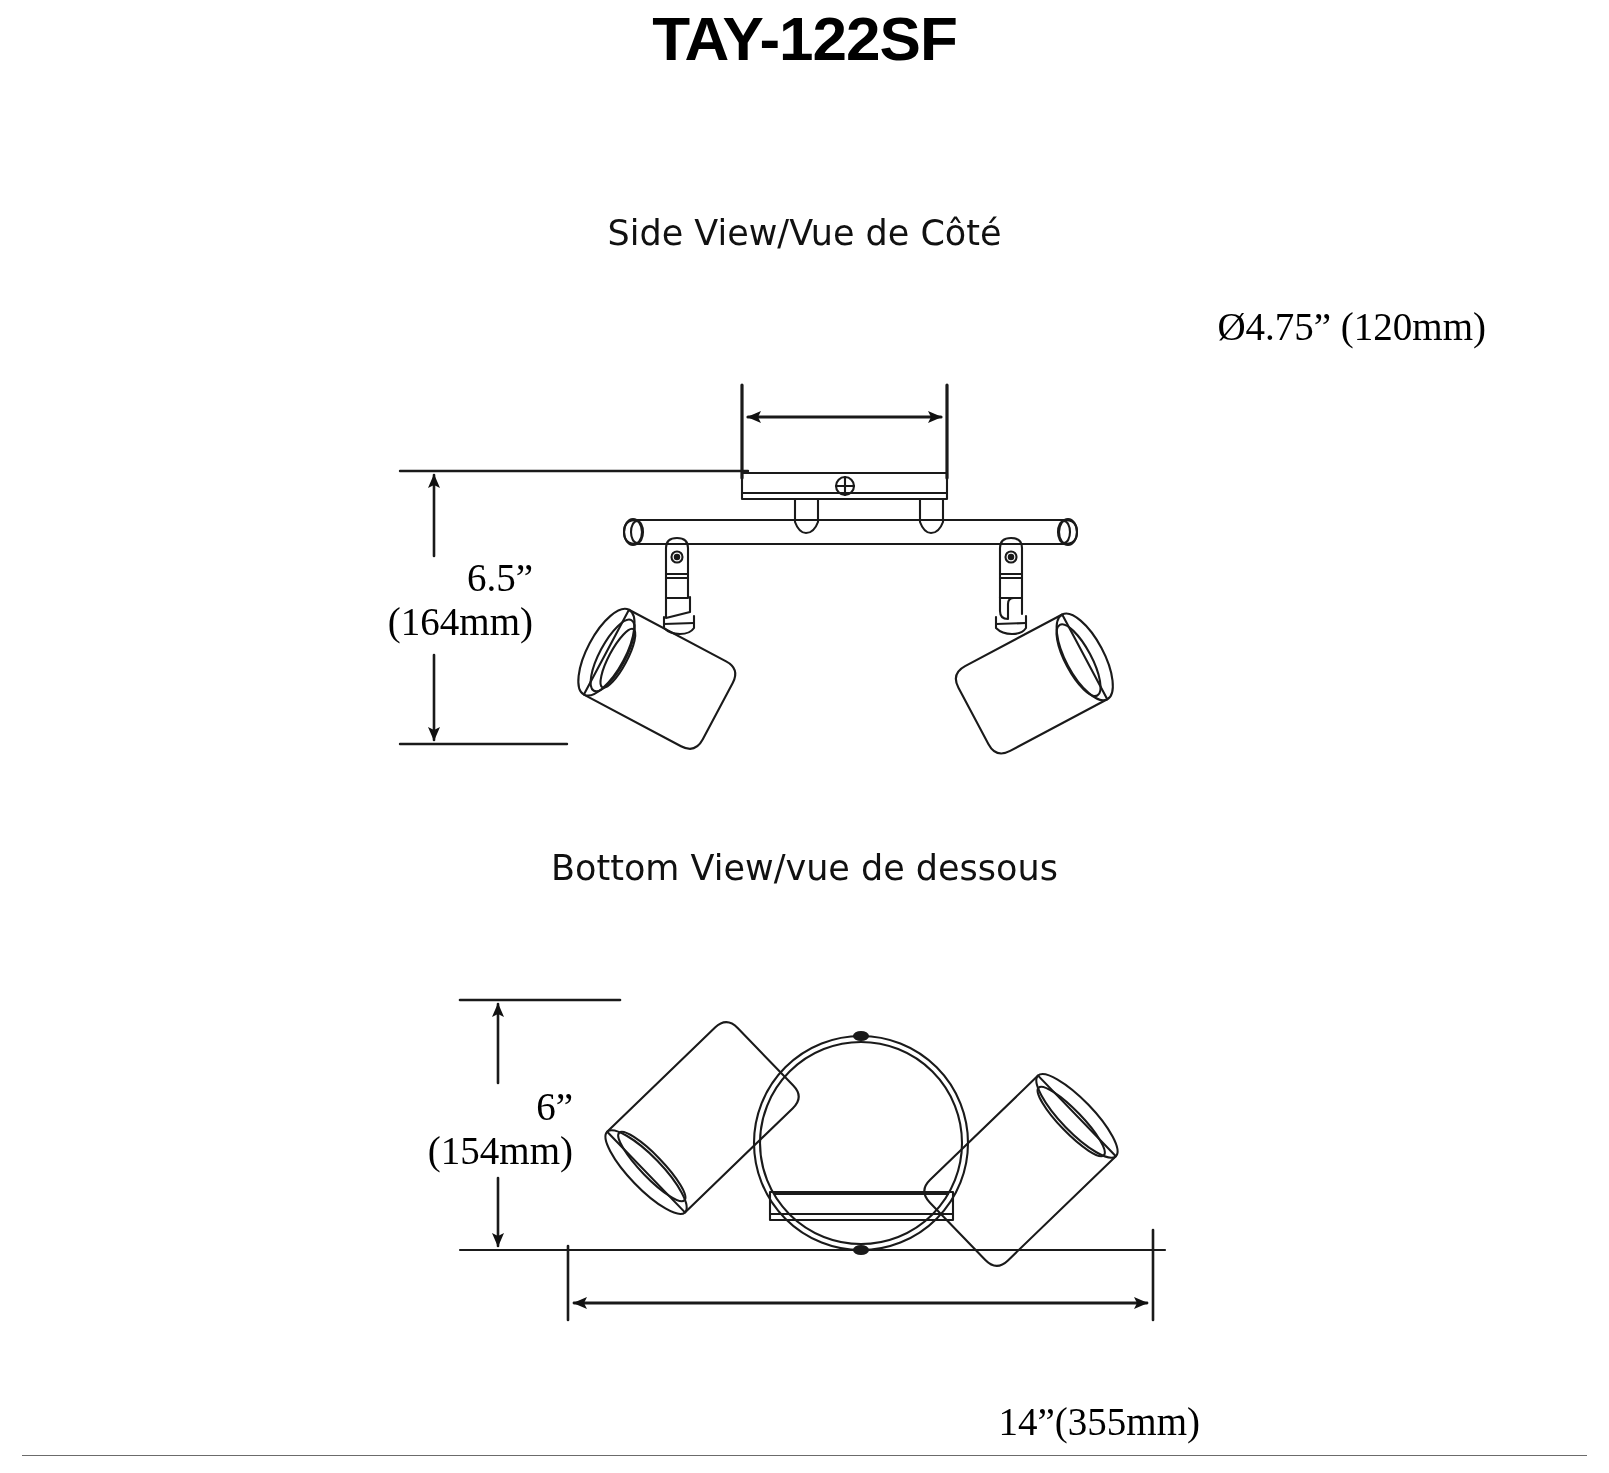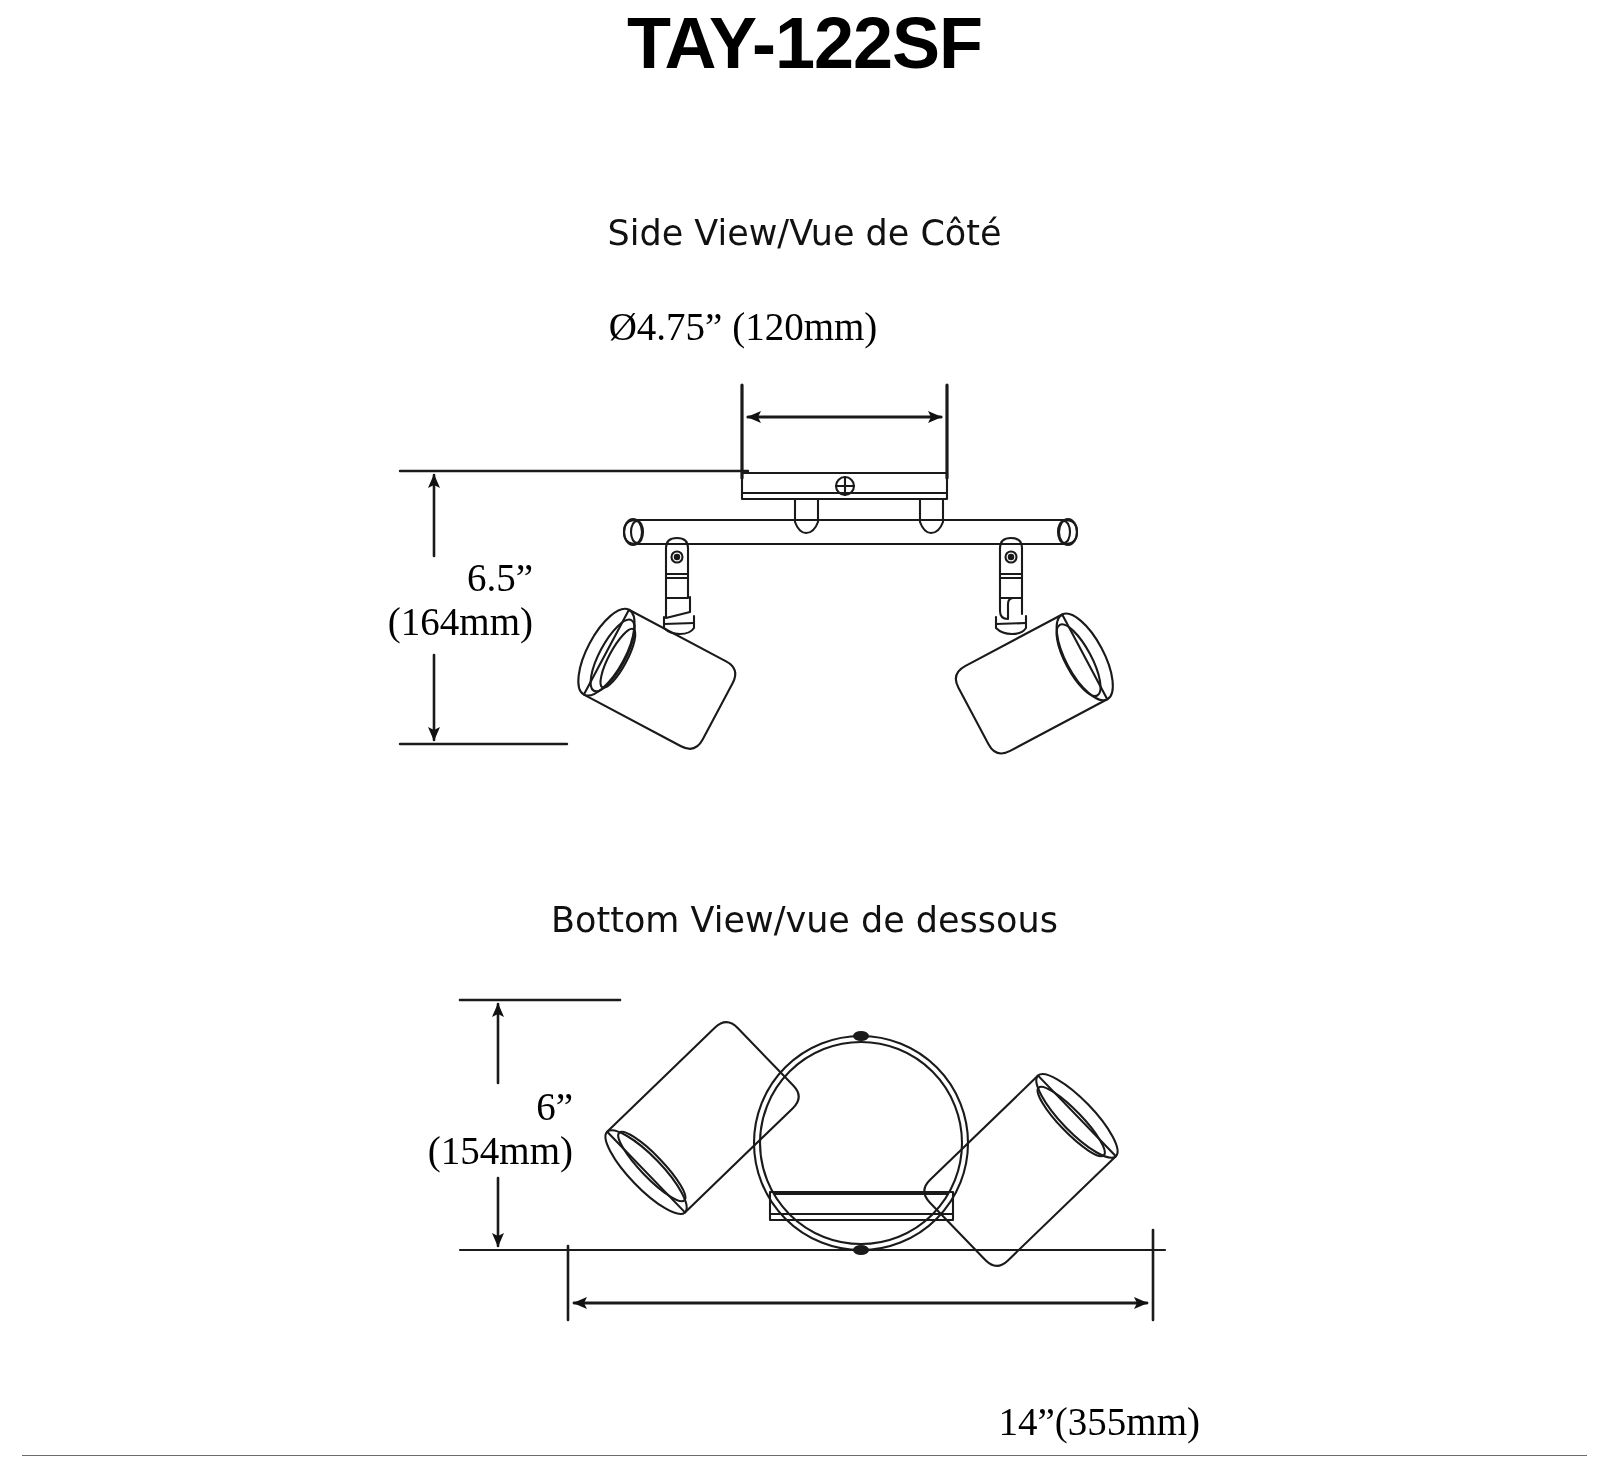--- a/index.html
+++ b/index.html
@@ -16,57 +16,57 @@
   }
 
   
   #page-title {
     position: absolute;
     top: 6px;
     left: 0;
     width: 1609px;
     text-align: center;
     font-family: "Liberation Sans", sans-serif;
-    font-size: 72px;
+    font-size: 62px;
     font-weight: 700;
     letter-spacing: -1px;
     color: #000;
     line-height: 1.05;
     white-space: nowrap;
   }
 
   .view-heading {
     position: absolute;
     width: 1609px;
     left: 0;
     text-align: center;
     font-family: "DejaVu Sans", sans-serif;
     font-size: 35px;
     font-weight: 400;
     color: #111;
     white-space: nowrap;
   }
   #side-view-heading { top: 213px; }
-  #bottom-view-heading { top: 900px; }
+  #bottom-view-heading { top: 848px; }
 
   .dim-text {
     position: absolute;
     font-family: "Liberation Serif", serif;
     font-size: 39px;
     color: #000;
     white-space: nowrap;
     text-align: right;
     line-height: 1.12;
   }
 
   #dim-diameter-label {
     top: 305px;
     left: 0;
     width: 1486px;
-    text-align: center;
+    text-align: right;
   }
 
   #dim-height-label {
     top: 556px;
     left: 318px;
     width: 215px;
   }
 
   #dim-depth-label {
     top: 1085px;

